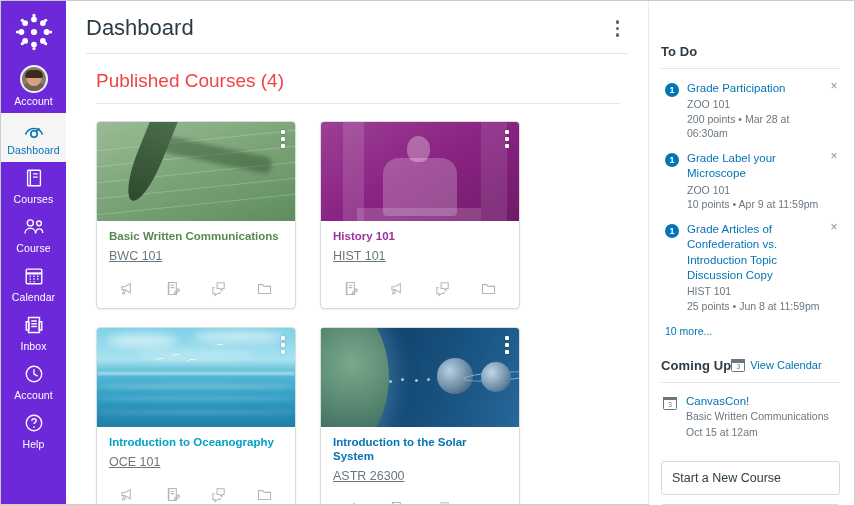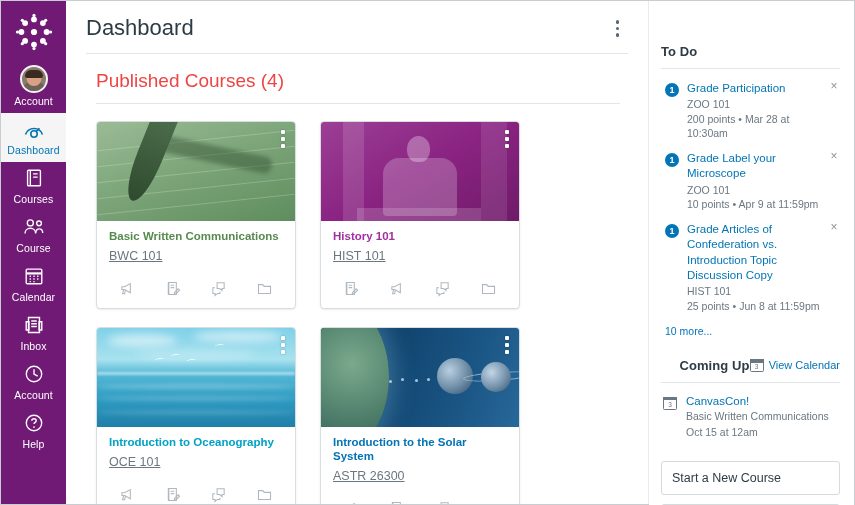--- a/index.html
+++ b/index.html
@@ -10,21 +10,21 @@
   }
   #app {
     position: relative; width: 855px; height: 505px;
     display: flex; background: #fff;
     border: 1px solid #c7cdd1;
   }
 
   
   .globalnav {
     width: 65px; flex: 0 0 65px; height: 100%;
-    background: #701a75; display: flex; flex-direction: column;
+    background: #6d28d9; display: flex; flex-direction: column;
     align-items: center; color: #fff; padding-top: 6px;
   }
   .gnav-logo { width: 40px; height: 40px; margin: 5px 0 8px 0; display:block; }
   .gnav-item {
     width: 65px; padding: 5px 0 6px 0; display: flex; flex-direction: column;
     align-items: center; justify-content: center; cursor: pointer;
   }
   .gnav-item .ic { display:block; height: 24px; }
   .gnav-item .lbl {
     font-size: 10.5px; margin-top: 2px; line-height: 1.15;
@@ -180,21 +180,21 @@
   }
   .todo-course { color: #6b7780; font-size: 10.5px; margin-top: 2px; line-height: 1.3; }
   .todo-meta { color: #6b7780; font-size: 10.5px; line-height: 1.35; }
   .todo-x {
     position: absolute; right: 0; top: 8px; width: 12px; height: 12px; cursor: pointer;
     color: #8b959e; font-size: 12px; line-height: 12px; text-align: center;
   }
   .more-link { color: #0374B5; font-size: 10.5px; padding: 10px 0 0 4px; cursor: pointer; display:inline-block; }
 
   .comingup-head {
-    display: flex; align-items: center; justify-content: flex-end; margin-top: 19px;
+    display: flex; align-items: center; justify-content: flex-start; margin-top: 19px;
   }
   .view-cal { display: flex; align-items: center; gap: 5px; color: #0374B5; font-size: 11px; cursor: pointer; }
   .cu-item { display: flex; padding: 9px 0 0 0; }
   .cu-icon { flex: 0 0 16px; margin: 1px 7px 0 2px; }
   .cu-title { color: #0374B5; font-size: 11.5px; cursor: pointer; text-decoration: none; display:block; }
   .cu-sub { color: #6b7780; font-size: 10.5px; margin-top: 2px; line-height: 1.35; }
 
   .sb-btn {
     display: block; width: 100%; text-align: left; background: #fff;
     border: 1px solid #d5dadd; border-radius: 3px; color: #2D3B45;
@@ -546,21 +546,21 @@
   <aside class="sidebar">
 
     <div class="sb-head">To Do</div>
     <div class="sb-rule"></div>
 
     <div class="todo-item">
       <div class="badge">1</div>
       <div class="todo-main">
         <a class="todo-title">Grade Participation</a>
         <div class="todo-course">ZOO 101</div>
-        <div class="todo-meta">200 points • Mar 28 at 10:30am</div>
+        <div class="todo-meta">200 points • Mar 28 at 06:30am</div>
       </div>
       <div class="todo-x">×</div>
     </div>
 
     <div class="todo-item">
       <div class="badge">1</div>
       <div class="todo-main">
         <a class="todo-title">Grade Label your Microscope</a>
         <div class="todo-course">ZOO 101</div>
         <div class="todo-meta">10 points • Apr 9 at 11:59pm</div>

